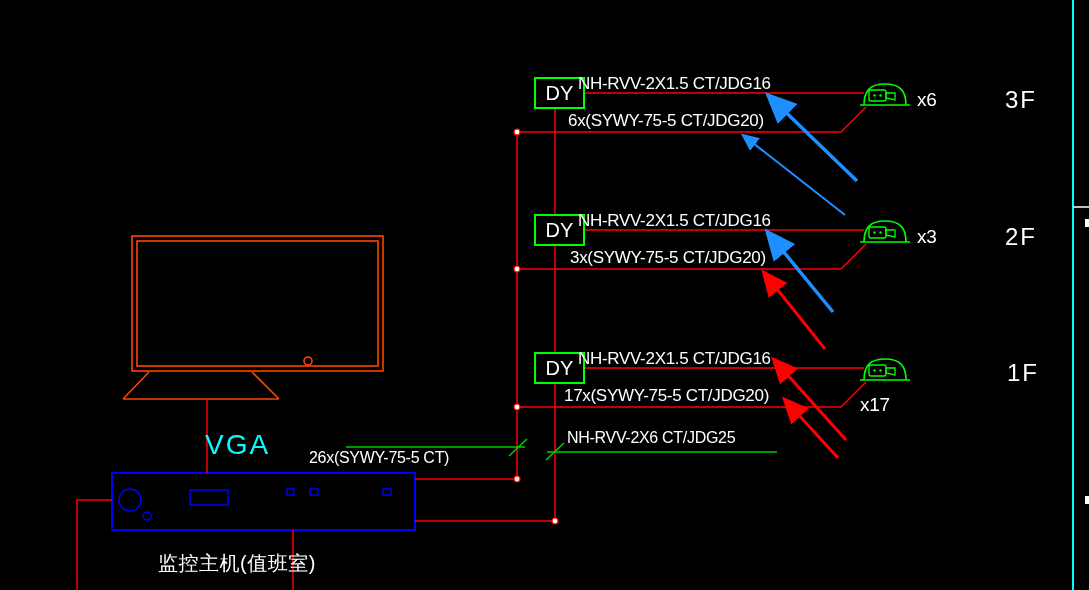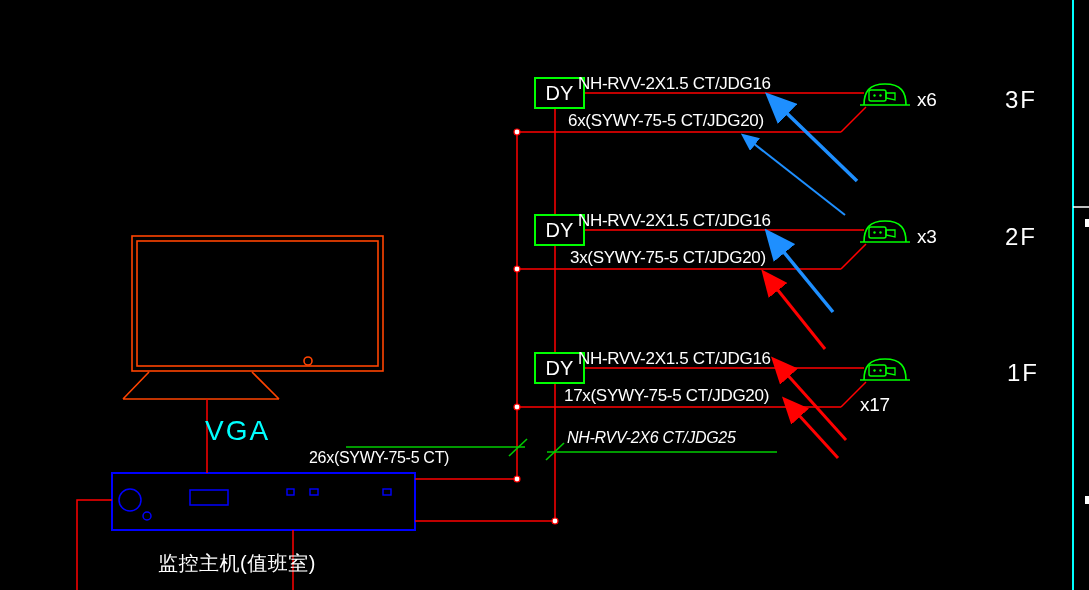--- a/index.html
+++ b/index.html
@@ -123,18 +123,18 @@
 
   <div class="cad-text count" style="left:917px;top:89px;">x6</div>
   <div class="cad-text count" style="left:917px;top:226px;">x3</div>
   <div class="cad-text count" style="left:860px;top:362px;margin-top:32px;">x17</div>
 
   <div class="cad-text floor-label" style="left:973px;top:86px;">3F</div>
   <div class="cad-text floor-label" style="left:973px;top:223px;">2F</div>
   <div class="cad-text floor-label" style="left:975px;top:359px;">1F</div>
 
   <div class="cad-text trunk-cable" style="left:309px;top:425px;margin-top:24px;">26x(SYWY-75-5 CT)</div>
-  <div class="cad-text trunk-cable" style="left:567px;top:429px;font-style:italic;">NH-RVV-2X6 CT/JDG25</div>
+  <div class="cad-text trunk-cable" style="left:567px;top:429px;">NH-RVV-2X6 CT/JDG25</div>
 
-  <div class="cad-text vga-label" style="left:205px;top:415px;">VGA</div>
+  <div class="cad-text vga-label" style="left:205px;top:429px;">VGA</div>
   <div class="cad-text host-label" style="left:158px;top:550px;">监控主机(值班室)</div>
 
 </div>
 
 </body></html>

